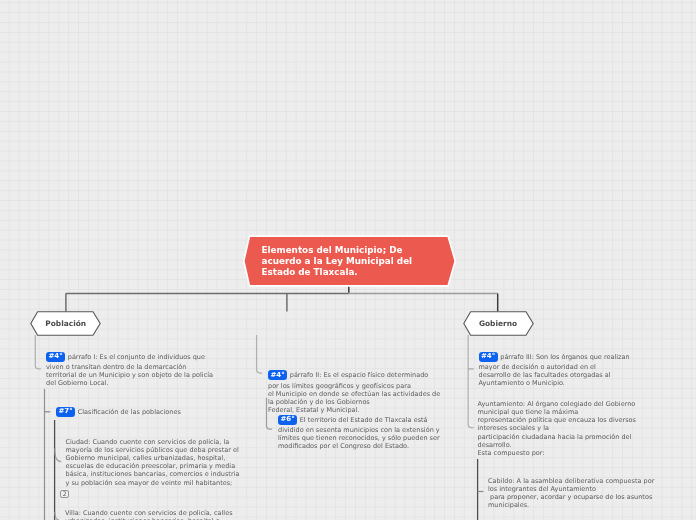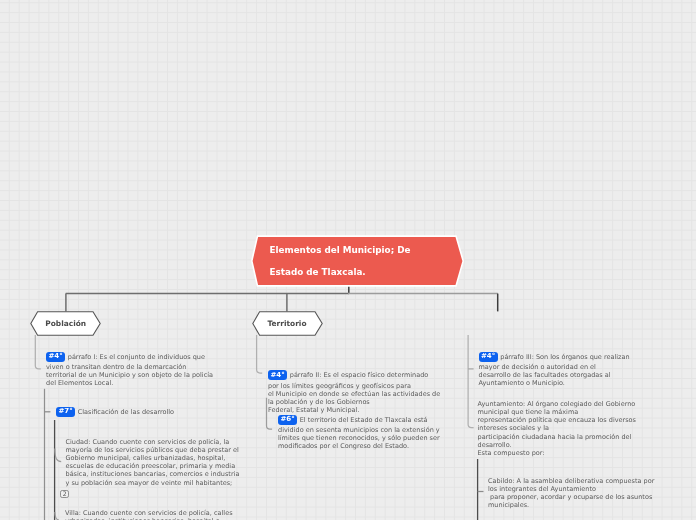--- a/index.html
+++ b/index.html
@@ -9,21 +9,21 @@
     font-family:"DejaVu Sans",sans-serif;-webkit-font-smoothing:antialiased;}
   #canvas{position:relative;width:696px;height:520px;overflow:hidden;
     background-color:#ededed;
     background-image:
       linear-gradient(to right,#e4e4e4 1px,transparent 1px),
       linear-gradient(to bottom,#e4e4e4 1px,transparent 1px);
     background-size:9.9px 9.9px;
     background-position:-1.1px 2.2px;}
 
   
-  .root{position:absolute;left:251px;top:235px;width:213px;height:60px;}
+  .root{position:absolute;left:243px;top:235px;width:213px;height:60px;}
   .root svg{position:absolute;left:0;top:0;}
   .root-label{position:absolute;left:18.5px;top:9.5px;width:190px;
     color:#ffffff;font-size:8.8px;font-weight:bold;line-height:11.2px;
     font-family:"DejaVu Sans",sans-serif;white-space:nowrap;filter:opacity(99.9%);}
   .hexwrap{position:absolute;height:23px;}
   .hexsvg{position:absolute;left:0;top:0;}
   .hexlabel{position:absolute;left:0;top:0;width:100%;height:25px;
     display:flex;align-items:center;justify-content:center;
     font-size:7.45px;font-weight:bold;color:#4b4b4b;
     font-family:"DejaVu Sans",sans-serif;filter:opacity(99.9%);}
@@ -67,41 +67,41 @@
     <path d="M468.1 335 V424.2 Q468.1 427.6 471.5 427.6 H473.6" stroke="#b0b0b0" stroke-width="1.25" fill="none"></path>
     <path d="M468.1 368.9 H473.6" stroke="#a8a8a8" stroke-width="1.25" fill="none"></path>
     <path d="M477.6 459 V520" stroke="#4d4d4d" stroke-width="1.3" fill="none"></path>
     <path d="M477.6 491.5 H483.5" stroke="#8c8c8c" stroke-width="1.25" fill="none"></path>
   </svg>
 
   <div class="root">
     <svg width="213" height="52" viewBox="0 0 213 52">
       <path d="M0.8 26 L6.5 1.1 H205 L212.2 26 L205 50.9 H6.5 Z" fill="#ec5a4f" stroke="#ffffff" stroke-width="1.6"></path>
     </svg>
-    <div class="root-label"><span>Elementos del Municipio; De</span><br><br><span>Estado de Tlaxcala.</span></div>
+    <div class="root-label"><span>Elementos del Municipio; De</span><br><span>acuerdo a la Ley Municipal del</span><br><span>Estado de Tlaxcala.</span></div>
   </div>
 
   <div class="hexwrap" style="left:30.2px;top:310.6px;width:71px">
     <svg class="hexsvg" width="71" height="25" viewBox="0 0 71 25">
       <path d="M7.6 0.8 H63 L70.2 12.5 L63 24.2 H7.6 L0.8 12.5 Z" fill="#ffffff" stroke="#555555" stroke-width="1.1"></path>
     </svg>
     <div class="hexlabel">Población</div>
   </div>
 
-  <div class="hexwrap" style="left:251.5px;top:310.6px;width:71px">
+
+  <div class="hexwrap" style="left:462.5px;top:310.6px;width:71px">
     <svg class="hexsvg" width="71" height="25" viewBox="0 0 71 25">
       <path d="M7.6 0.8 H63 L70.2 12.5 L63 24.2 H7.6 L0.8 12.5 Z" fill="#ffffff" stroke="#555555" stroke-width="1.1"></path>
     </svg>
-    <div class="hexlabel">Territorio</div>
+    <div class="hexlabel">Gobierno</div>
   </div>
 
+  <div class="para" style="left:46px;top:352.5px;width:170px"><span class="badge">#4°</span><span><span>párrafo I: Es el conjunto de individuos que</span><br><span>viven o transitan dentro de la demarcación</span><br><span>territorial de un Municipio y son objeto de la policía</span><br><span>del Gobierno Local.</span></span></div>
 
-  <div class="para" style="left:46px;top:352.5px;width:170px"><span class="badge">#4°</span><span><span>párrafo I: Es el conjunto de individuos que</span><br><span>viven o transitan dentro de la demarcación</span><br><span>territorial de un Municipio y son objeto de la policía</span><br><span>del Elementos Local.</span></span></div>
-
-  <div class="para" style="left:56px;top:407.5px;width:180px"><span class="badge">#7°</span><span><span>Clasificación de las desarrollo</span></span></div>
+  <div class="para" style="left:56px;top:407.5px;width:180px"><span class="badge">#7°</span><span><span>Clasificación de las poblaciones</span></span></div>
 
   <div class="para" style="left:65.5px;top:437.8px;width:177px"><span><span>Ciudad: Cuando cuente con servicios de policía, la</span><br><span>mayoría de los servicios públicos que deba prestar el</span><br><span>Gobierno municipal, calles urbanizadas, hospital,</span><br><span>escuelas de educación preescolar, primaria y media</span><br><span>básica, instituciones bancarias, comercios e industria</span><br><span>y su población sea mayor de veinte mil habitantes;</span></span></div>
   <div class="numbox" style="left:60px;top:489.8px">
     <span>2</span>
     </div>
   <div class="para" style="left:65px;top:509px;width:176px"><span><span>Villa: Cuando cuente con servicios de policía, calles</span><br><span>urbanizadas, instituciones bancarias, hospital o clínica,</span></span></div>
 
   <div class="para" style="left:268px;top:371px;width:200px"><span class="badge">#4°</span><span><span>párrafo II: Es el espacio físico determinado</span><br><span>por los límites geográficos y geofísicos para</span><br><span>el Municipio en donde se efectúan las actividades de</span><br><span>la población y de los Gobiernos</span><br><span>Federal, Estatal y Municipal.</span></span></div>
 
   <div class="para" style="left:278px;top:415.5px;width:200px"><span class="badge">#6°</span><span><span>El territorio del Estado de Tlaxcala está</span><br><span>dividido en sesenta municipios con la extensión y</span><br><span>límites que tienen reconocidos, y sólo pueden ser</span><br><span>modificados por el Congreso del Estado.</span></span></div>

